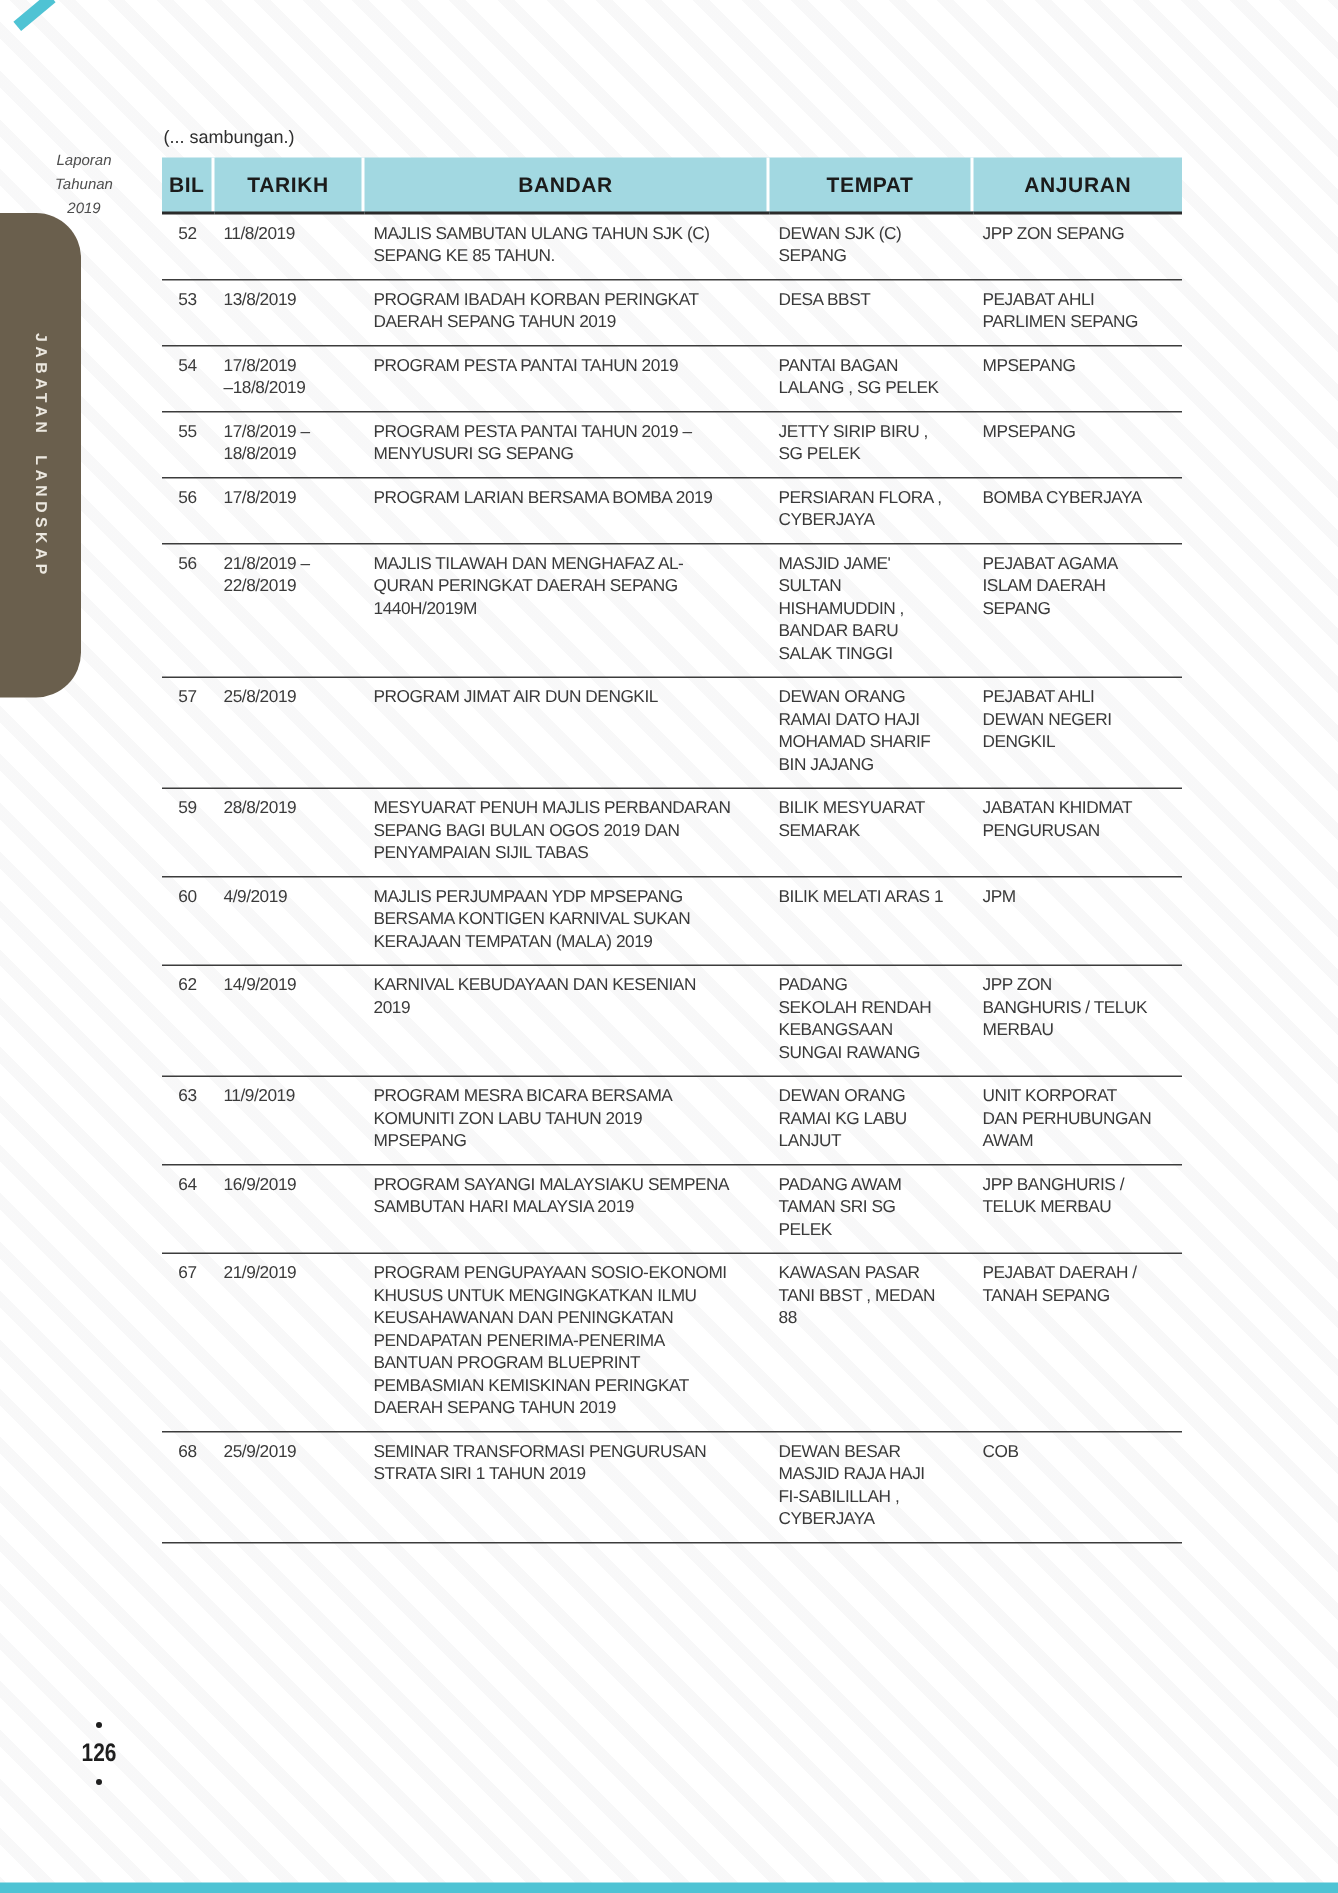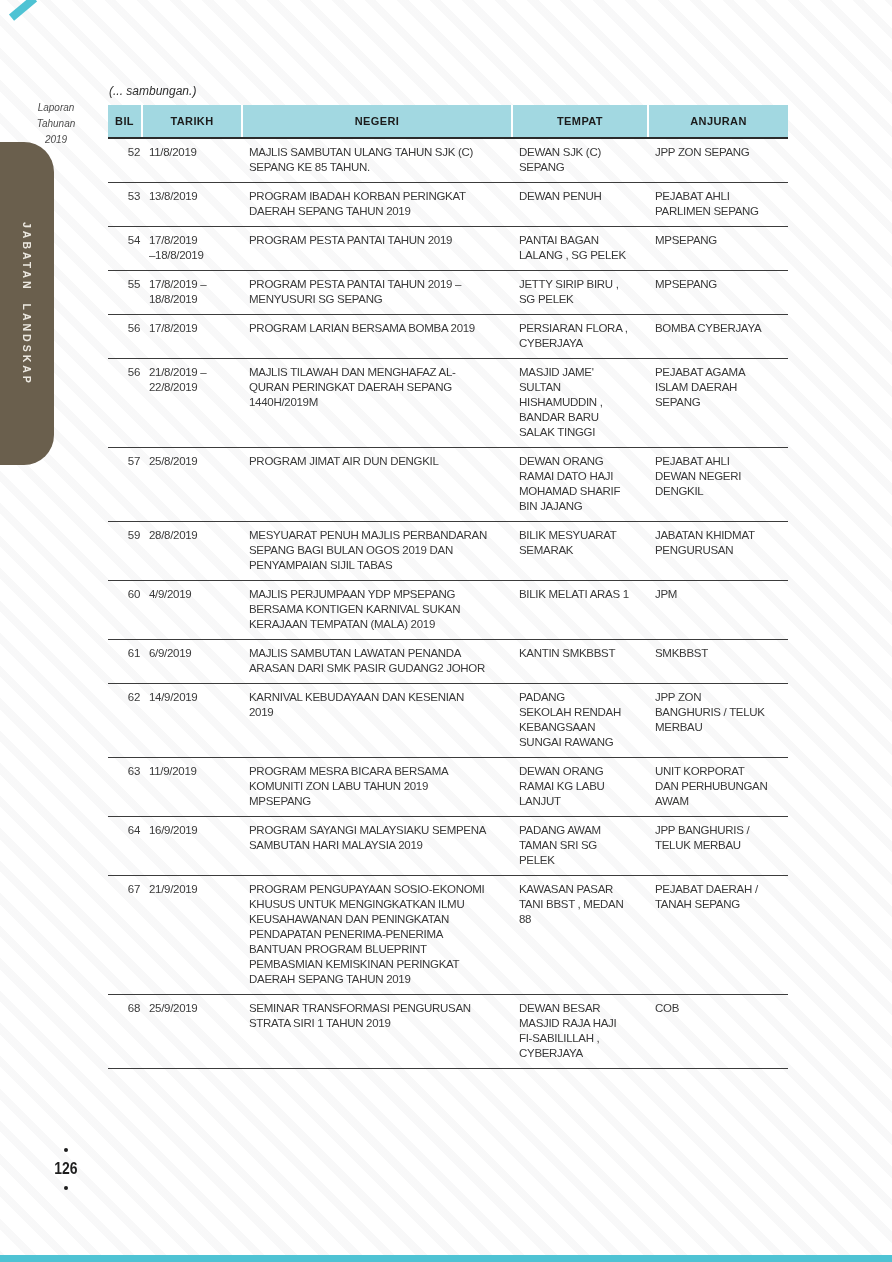--- a/index.html
+++ b/index.html
@@ -45,44 +45,44 @@
   }
   .page-num{
     font-size:17px; font-weight:bold; letter-spacing:0px; color:#1e1e1e;
     margin:7px 0 7px 0; transform:scaleX(0.82);
   }
   
   .main{
     position:absolute; left:108px; top:84px; width:680px;
   }
   .cont-top{
-    font-style:italic; font-size:12px; color:#2e2e2e; margin:0 0 7px 1px;
+    font-size:12px; color:#2e2e2e; margin:0 0 7px 1px;
   }
   table.program-table{
     width:680px; table-layout:fixed; border-collapse:collapse;
   }
   col.w-bil{width:34px;} col.w-tarikh{width:100px;} col.w-program{width:270px;}
   col.w-tempat{width:136px;} col.w-anjuran{width:140px;}
   thead th{
     background:#a2d8e1; color:#1b1b1b;
-    font-size:11px; font-weight:bold; letter-spacing:.4px;
+    font-size:14px; font-weight:bold; letter-spacing:.4px;
     padding:10px 4px; text-align:center;
     border-left:2px solid #ffffff;
     border-bottom:2px solid #2b2b2b;
   }
   thead th:first-child{border-left:none;}
   tbody td{
     vertical-align:top;
     font-size:11.5px; letter-spacing:-0.3px; line-height:15px;
     color:#3a3a3a;
     padding:6px 7px 7px 7px;
     border-bottom:1.5px solid #3c3c3c;
     white-space:pre-line;
   }
-  td.c-bil{text-align:right; padding-left:2px; padding-right:2px;}
+  td.c-bil{text-align:center; padding-left:2px; padding-right:2px;}
 </style>
 </head>
 <body>
 
 <div class="page">
 
   <div class="corner-mark"></div>
 
   <div class="report-title">Laporan
 Tahunan
@@ -106,42 +106,42 @@
         <col class="w-bil">
           <col class="w-tarikh">
           <col class="w-program">
           <col class="w-tempat">
           <col class="w-anjuran">
       </colgroup>
       <thead>
         <tr>
           <th>BIL</th>
           <th>TARIKH</th>
-          <th>NEGERI</th>
+          <th>BANDAR</th>
           <th>TEMPAT</th>
           <th>ANJURAN</th>
         </tr>
       </thead>
       <tbody id="table-body">
   <tr>
     <td class="c-bil">52</td>
     <td class="c-tarikh">11/8/2019</td>
     <td class="c-program">MAJLIS SAMBUTAN ULANG TAHUN SJK (C)
 SEPANG KE 85 TAHUN.</td>
     <td class="c-tempat">DEWAN  SJK (C)
 SEPANG</td>
     <td class="c-anjuran">JPP ZON SEPANG</td>
   </tr>
 
   <tr>
     <td class="c-bil">53</td>
     <td class="c-tarikh">13/8/2019</td>
     <td class="c-program">PROGRAM IBADAH KORBAN PERINGKAT
 DAERAH SEPANG TAHUN 2019</td>
-    <td class="c-tempat">DEWAN PENUH</td>
+    <td class="c-tempat">DESA BBST</td>
     <td class="c-anjuran">PEJABAT AHLI
 PARLIMEN SEPANG</td>
   </tr>
 
   <tr>
     <td class="c-bil">54</td>
     <td class="c-tarikh">17/8/2019
 –18/8/2019</td>
     <td class="c-program">PROGRAM PESTA PANTAI TAHUN 2019</td>
     <td class="c-tempat">PANTAI BAGAN
@@ -215,28 +215,20 @@
   <tr>
     <td class="c-bil">60</td>
     <td class="c-tarikh">4/9/2019</td>
     <td class="c-program">MAJLIS PERJUMPAAN YDP MPSEPANG
 BERSAMA KONTIGEN KARNIVAL SUKAN
 KERAJAAN TEMPATAN (MALA) 2019</td>
     <td class="c-tempat">BILIK MELATI ARAS 1</td>
     <td class="c-anjuran">JPM</td>
   </tr>
 
-  <tr>
-    <td class="c-bil">61</td>
-    <td class="c-tarikh">6/9/2019</td>
-    <td class="c-program">MAJLIS SAMBUTAN LAWATAN PENANDA
-ARASAN DARI SMK PASIR GUDANG2 JOHOR</td>
-    <td class="c-tempat">KANTIN SMKBBST</td>
-    <td class="c-anjuran">SMKBBST</td>
-  </tr>
 
   <tr>
     <td class="c-bil">62</td>
     <td class="c-tarikh">14/9/2019</td>
     <td class="c-program">KARNIVAL KEBUDAYAAN DAN KESENIAN
 2019</td>
     <td class="c-tempat">PADANG
 SEKOLAH RENDAH
 KEBANGSAAN
 SUNGAI RAWANG</td>

